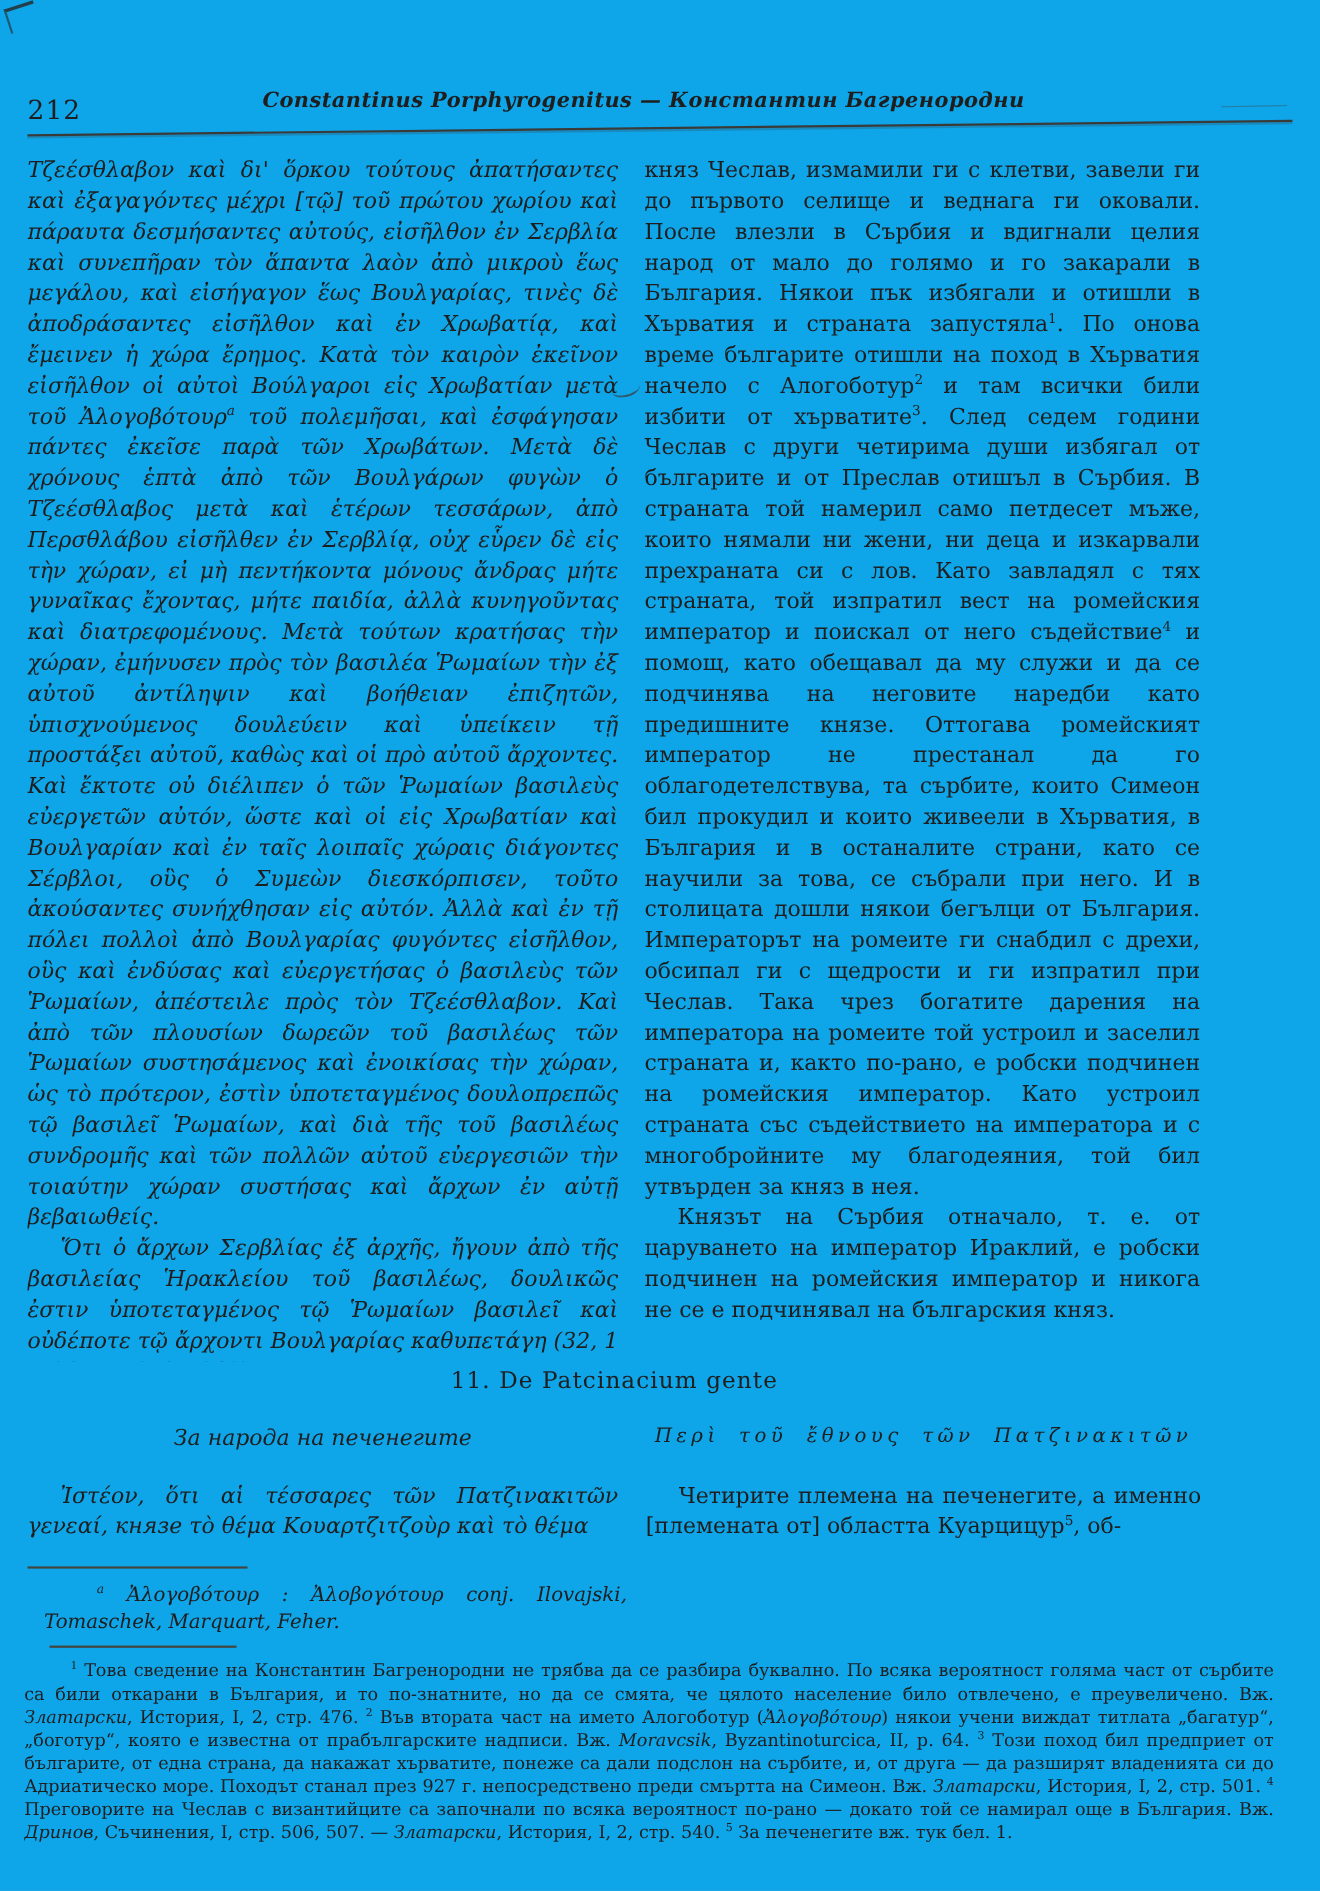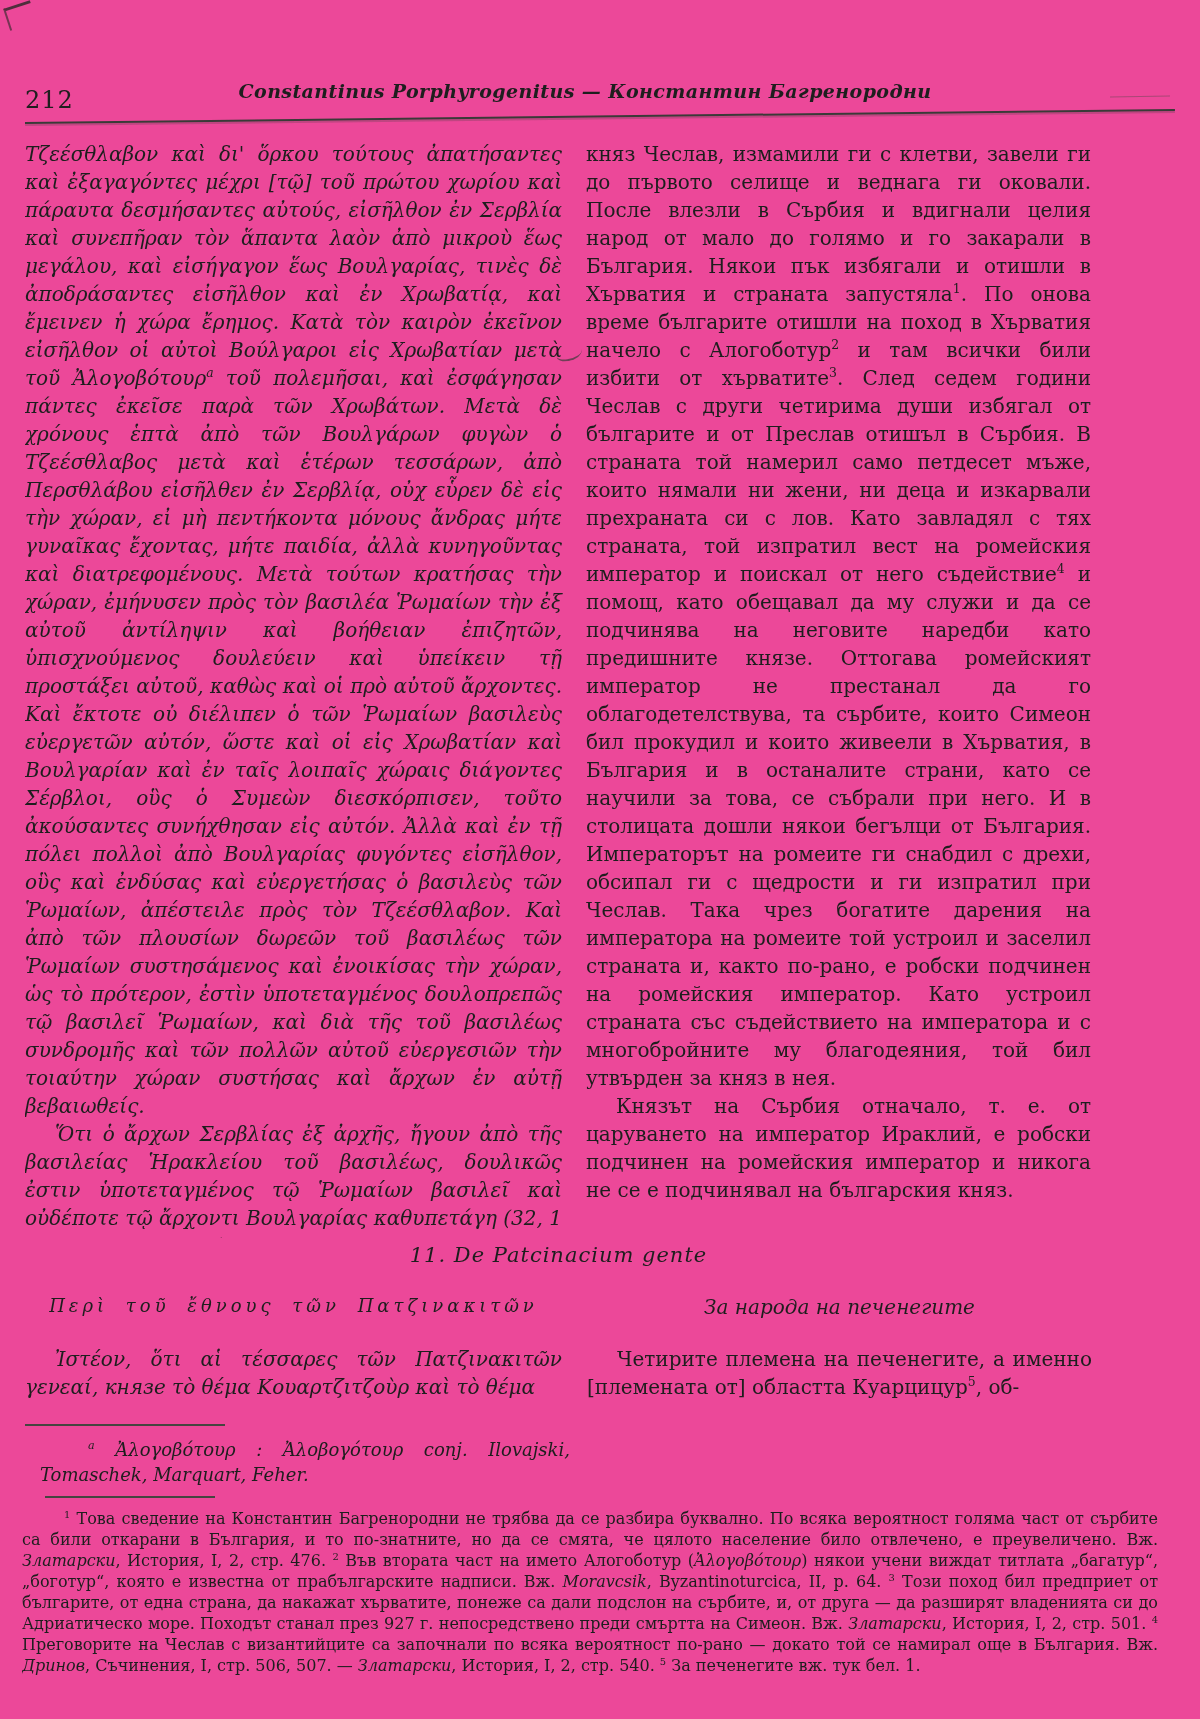--- a/index.html
+++ b/index.html
@@ -5,21 +5,21 @@
   html, body { margin: 0; padding: 0; }
   body {
     width: 1200px;
     background: #b9b7b0;
     font-family: "DejaVu Serif", "Liberation Serif", serif;
   }
   .page {
     position: relative;
     width: 1200px;
     height: 1719px;
-    background: #ec4899;
+    background: #0ea5e9;
     color: #1e1e1e;
     overflow: hidden;
   }
 
   
   .page-header {
     position: absolute;
     top: 80px; left: 25px; right: 55px;
     height: 34px;
   }
@@ -61,21 +61,21 @@
   .greek { font-style: italic; }
 
   
   .chapter {
     position: absolute;
     top: 1243px; left: 25px; width: 1067px;
   }
   .chapter-heading {
     margin: 0 0 28px 0;
     text-align: center;
-    font-size: 21px; font-weight: normal; font-style: italic;
+    font-size: 21px; font-weight: normal; 
     letter-spacing: 1px;
   }
   .sub-row, .sec-cols {
     display: grid;
     grid-template-columns: 537px 505px;
     column-gap: 25px;
   }
   .sub-row { margin-bottom: 26px; }
   .subheading {
     text-align: center;
@@ -164,22 +164,22 @@
     </div>
     <div class="col">
       <p class="para"><span>княз Чеслав, измамили ги с клетви, завели ги до първото селище и веднага ги оковали. После влезли в Сърбия и вдигнали целия народ от мало до голямо и го закарали в България. Някои пък избягали и отишли в Хърватия и страната запустяла</span><span class="seg-sup">1</span><span>. По онова време българите отишли на поход в Хърватия начело с Алогоботур</span><span class="seg-sup">2</span><span> и там всички били избити от хърватите</span><span class="seg-sup">3</span><span>. След седем години Чеслав с други четирима души избягал от българите и от Преслав отишъл в Сърбия. В страната той намерил само петдесет мъже, които нямали ни жени, ни деца и изкарвали прехраната си с лов. Като завладял с тях страната, той изпратил вест на ромейския император и поискал от него съдействие</span><span class="seg-sup">4</span><span> и помощ, като обещавал да му служи и да се подчинява на неговите наредби като предишните князе. Оттогава ромейският император не престанал да го облагодетелствува, та сърбите, които Симеон бил прокудил и които живеели в Хърватия, в България и в останалите страни, като се научили за това, се събрали при него. И в столицата дошли някои бегълци от България. Императорът на ромеите ги снабдил с дрехи, обсипал ги с щедрости и ги изпратил при Чеслав. Така чрез богатите дарения на императора на ромеите той устроил и заселил страната и, както по-рано, е робски подчинен на ромейския император. Като устроил страната със съдействието на императора и с многобройните му благодеяния, той бил утвърден за княз в нея.</span></p>
       <p class="para indent"><span>Князът на Сърбия отначало, т. е. от царуването на император Ираклий, е робски подчинен на ромейския император и никога не се е подчинявал на българския княз.</span></p>
     </div>
   </main>
 
   <section class="chapter">
     <h2 class="chapter-heading">11. De Patcinacium gente</h2>
     <div class="sub-row">
+      <div class="subheading">За народа на печенегите</div>
       <div class="subheading spaced">Περὶ τοῦ ἔθνους τῶν Πατζινακιτῶν</div>
-      <div class="subheading">За народа на печенегите</div>
     </div>
     <div class="sec-cols">
       <p class="para greek indent"><span>Ἰστέον, ὅτι αἱ τέσσαρες τῶν Πατζινακιτῶν γενεαί, князе τὸ θέμα Κουαρτζιτζοὺρ καὶ τὸ θέμα</span></p>
       <p class="para indent"><span>Четирите племена на печенегите, а именно [племената от] областта Куарцицур</span><span class="seg-sup">5</span><span>, об-</span></p>
     </div>
   </section>
 
   <div class="app-rule"></div>
   <div class="apparatus"><span class="seg-sup">a</span><span> Ἀλογοβότουρ : Ἀλοβογότουρ conj. Ilovajski, Tomaschek, Marquart, Feher.</span></div>
 

